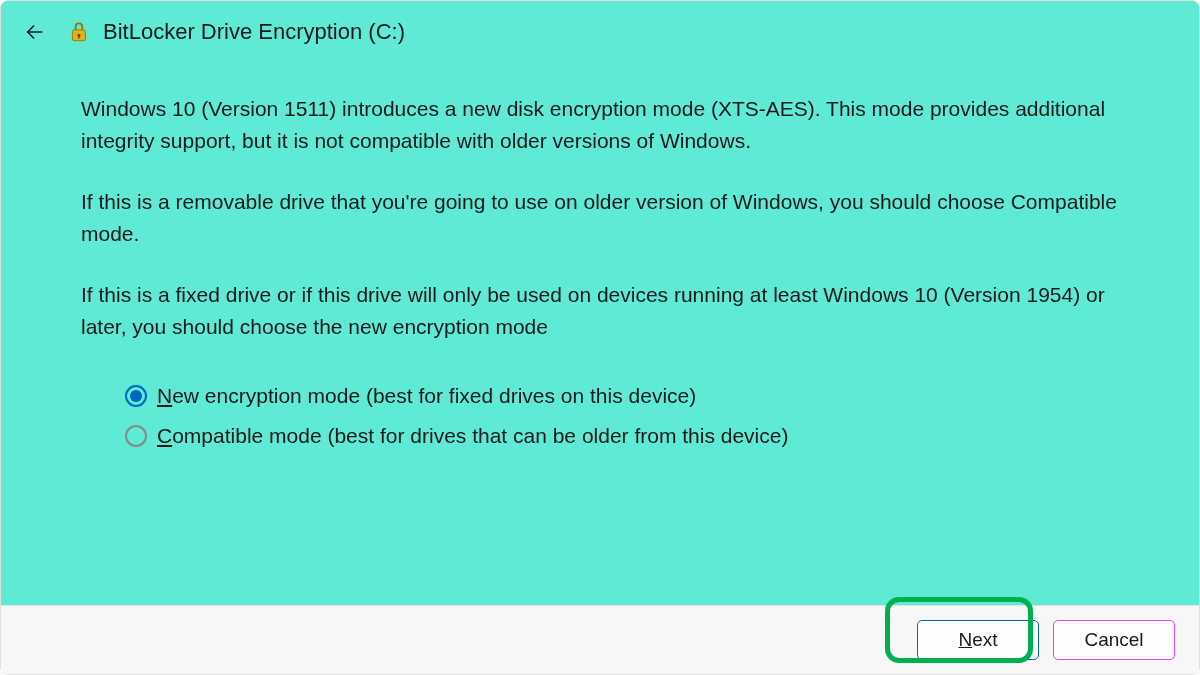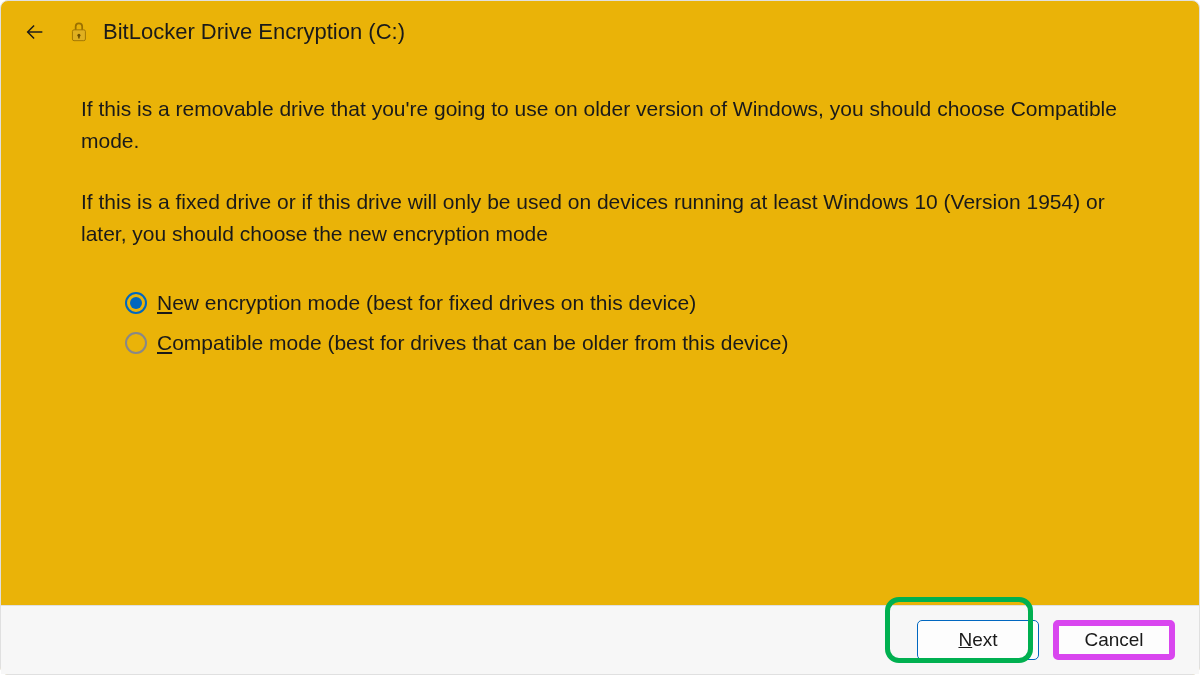--- a/index.html
+++ b/index.html
@@ -11,21 +11,21 @@
       font-family: "Segoe UI", Tahoma, sans-serif;
       background: #ffffff;
       width: 1200px;
       height: 675px;
       overflow: hidden;
       position: relative;
     }
     .window {
       width: 100%;
       height: 100%;
-      background: #eab308;
+      background: #5eead4;
       border: 1px solid #e0e0e0;
       border-radius: 8px;
       display: flex;
       flex-direction: column;
       position: relative;
     }
     .header {
       display: flex;
       align-items: center;
       padding: 18px 22px 10px 22px;
@@ -120,21 +120,21 @@
       background: #f7f7f7;
       padding: 14px 24px;
       display: flex;
       justify-content: flex-end;
       gap: 14px;
       align-items: center;
     }
     .btn {
       min-width: 122px;
       height: 40px;
-      border: 6px solid #d946ef;
+      border: 1px solid #d946ef;
       background: #fdfdfd;
       border-radius: 5px;
       font-size: 19px;
       color: #1a1a1a;
       cursor: pointer;
       display: flex;
       align-items: center;
       justify-content: center;
       font-family: inherit;
     }
@@ -171,20 +171,21 @@
           <circle cx="11" cy="15" r="1.4" fill="#6d4f00"></circle>
           <rect x="10.3" y="15" width="1.4" height="3" fill="#6d4f00"></rect>
         </svg>
       </span>
       <span class="header-title">BitLocker Drive Encryption (C:)</span>
     </div>
   </div>
 
   <div class="content">
 
+    <p class="paragraph">Windows 10 (Version 1511) introduces a new disk encryption mode (XTS-AES). This mode provides additional integrity support, but it is not compatible with older versions of Windows.</p>
     <p class="paragraph">If this is a removable drive that you're going to use on older version of Windows, you should choose Compatible mode.</p>
     <p class="paragraph">If this is a fixed drive or if this drive will only be used on devices running at least Windows 10 (Version 1954) or later, you should choose the new encryption mode</p>
 
     <div class="radio-group">
       <div class="radio-option">
         <span class="radio-circle selected">
           <span class="radio-inner"></span>
         </span>
         <span class="radio-label"><span class="ul">N</span><span>ew encryption mode (best for fixed drives on this device)</span></span>
       </div>

